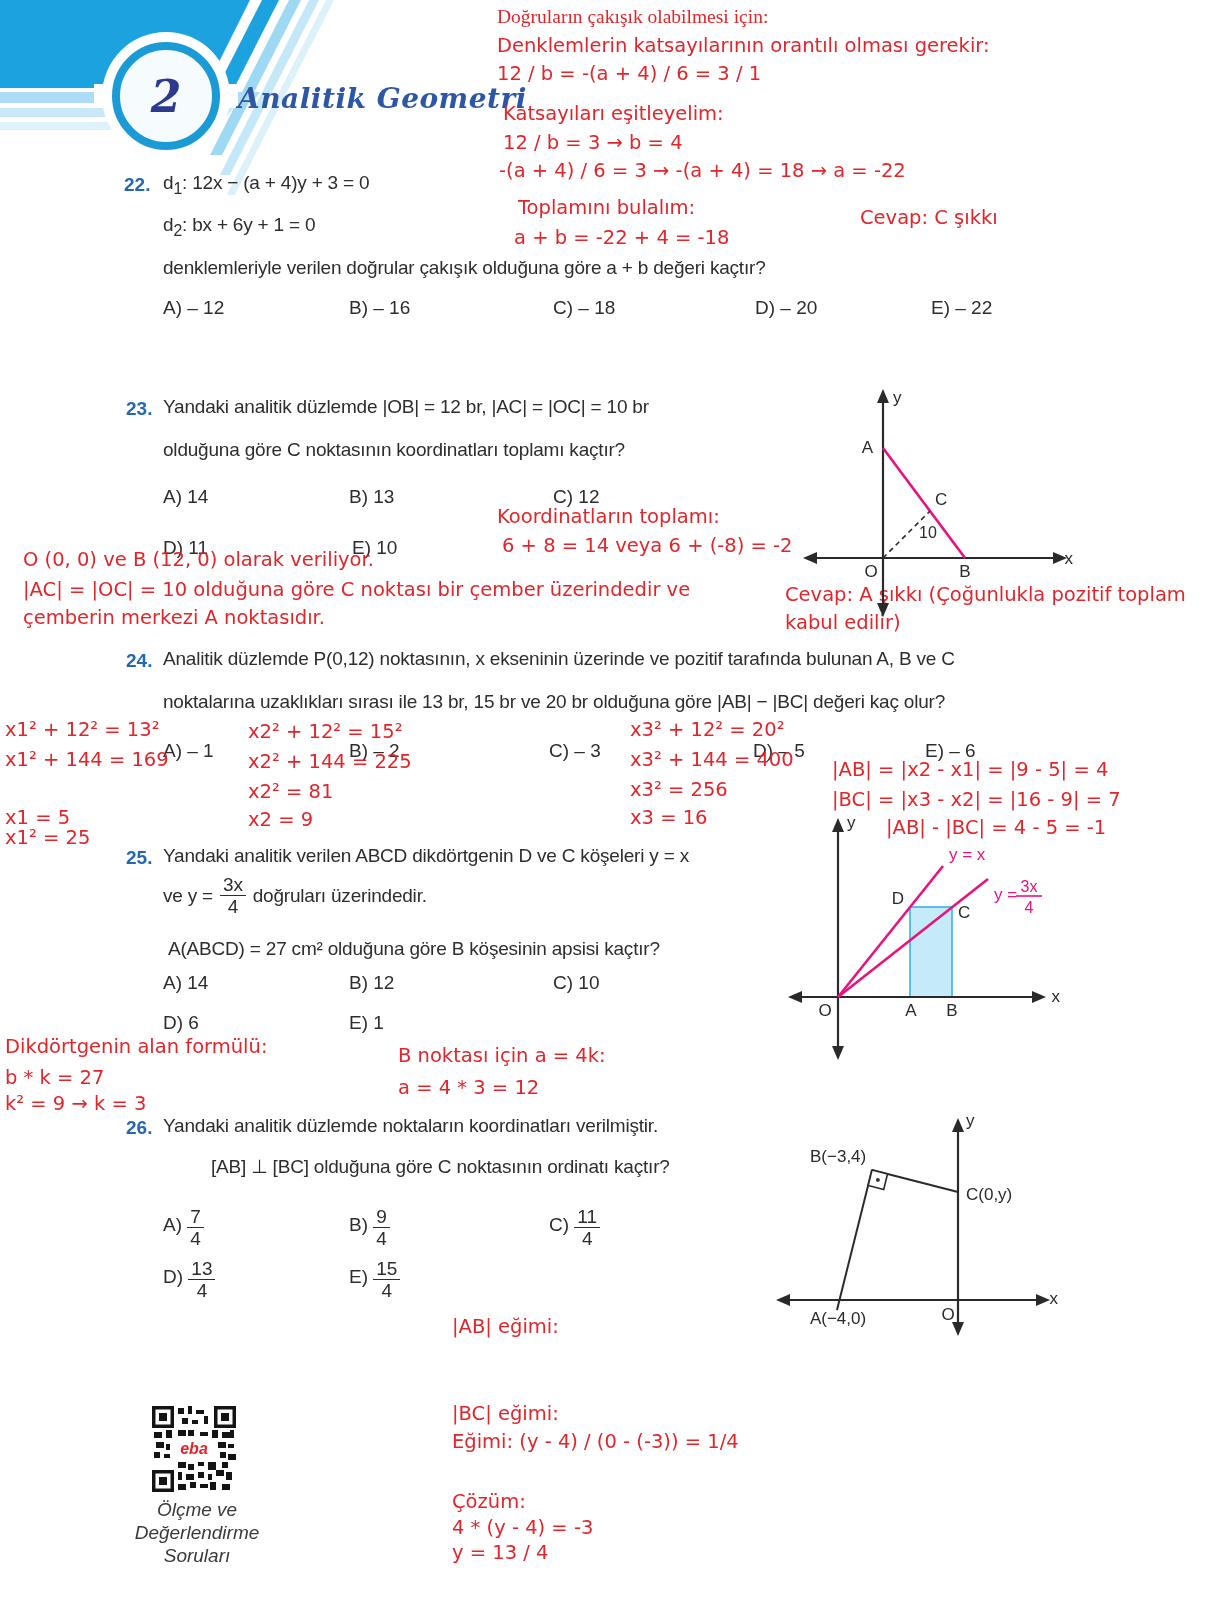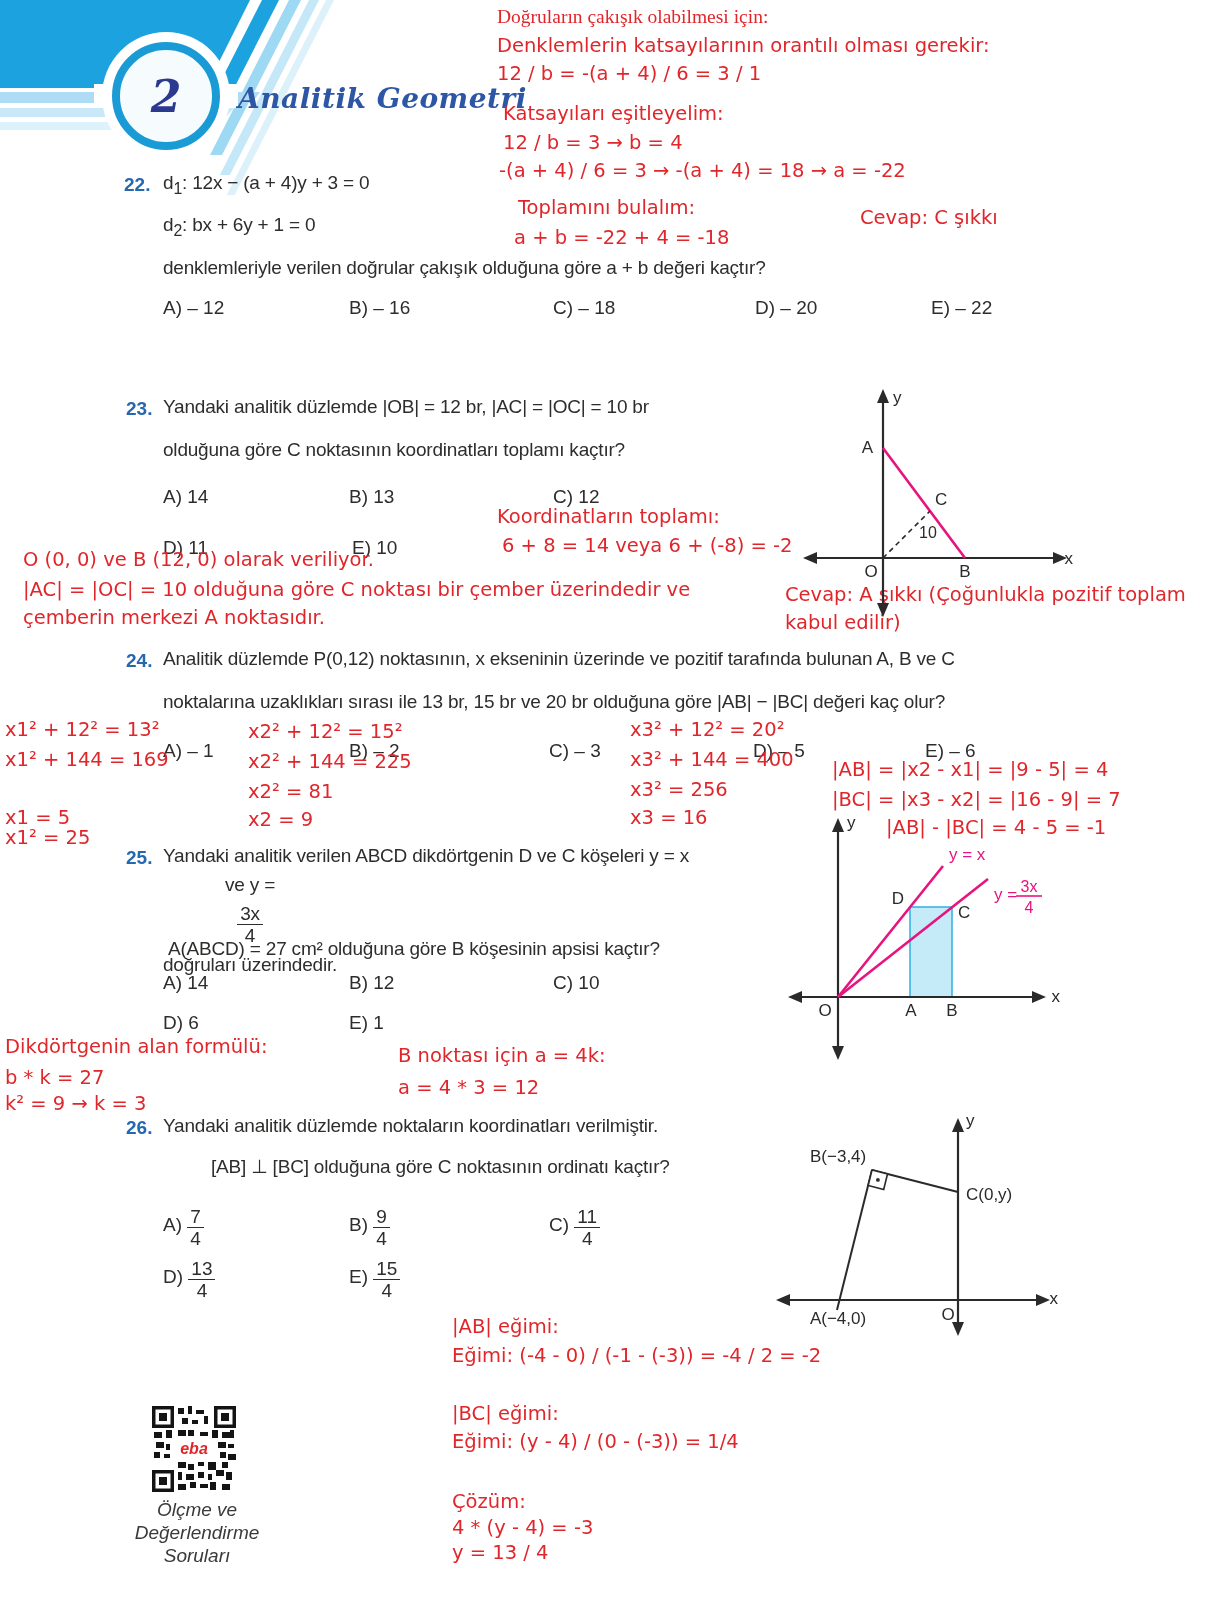--- a/index.html
+++ b/index.html
@@ -132,21 +132,21 @@
   <div class="t red" style="left:630px;top:718px;">x3² + 12² = 20²</div>
   <div class="t red" style="left:630px;top:748px;">x3² + 144 = 400</div>
   <div class="t red" style="left:630px;top:778px;">x3² = 256</div>
   <div class="t red" style="left:630px;top:806px;">x3 = 16</div>
   <div class="t red" style="left:832px;top:758px;">|AB| = |x2 - x1| = |9 - 5| = 4</div>
   <div class="t red" style="left:832px;top:788px;">|BC| = |x3 - x2| = |16 - 9| = 7</div>
   <div class="t red" style="left:886px;top:816px;">|AB| - |BC| = 4 - 5 = -1</div>
 
   <div class="t qnum" style="left:126px;top:847px;">25.</div>
   <div class="t k" style="left:163px;top:845px;">Yandaki analitik verilen ABCD dikdörtgenin D ve C köşeleri y = x</div>
-  <div class="t k fracline" style="left:163px;top:874px;flex-direction:column;">
+  <div class="t k fracline" style="left:163px;top:874px;">
     <span>ve y =</span>
     <span class="frac" style="vertical-align:0;">
       <span class="fn">3x</span>
       <span class="fd">4</span>
     </span>
     <span>doğruları üzerindedir.</span>
   </div>
   <div class="t k" style="left:168px;top:938px;">A(ABCD) = 27 cm² olduğuna göre B köşesinin apsisi kaçtır?</div>
   <div class="t opt" style="left:163px;top:972px;">A) 14</div>
   <div class="t opt" style="left:349px;top:972px;">B) 12</div>
@@ -221,21 +221,20 @@
     <circle cx="117.9" cy="91.9" r="1.9" fill="#2a2a2a"></circle>
     <text x="50" y="74" font-size="17" fill="#2a2a2a">B(−3,4)</text>
     <text x="206" y="112" font-size="17" fill="#2a2a2a">C(0,y)</text>
     <text x="78" y="236" font-size="17" fill="#2a2a2a" text-anchor="middle">A(−4,0)</text>
     <text x="188" y="232" font-size="17" fill="#2a2a2a" text-anchor="middle">O</text>
     <text x="298" y="216" font-size="17" fill="#2a2a2a" text-anchor="end">x</text>
     <text x="206" y="38" font-size="17" fill="#2a2a2a">y</text>
   </svg>
 
   <div class="t red" style="left:452px;top:1315px;">|AB| eğimi:</div>
-  <div class="t red" style="left:452px;top:1344px;">Eğimi: (-4 - 0) / (-1 - (-3)) = -4 / 2 = -2</div>
   <div class="t red" style="left:452px;top:1402px;">|BC| eğimi:</div>
   <div class="t red" style="left:452px;top:1430px;">Eğimi: (y - 4) / (0 - (-3)) = 1/4</div>
   <div class="t red" style="left:452px;top:1490px;">Çözüm:</div>
   <div class="t red" style="left:452px;top:1516px;">4 * (y - 4) = -3</div>
   <div class="t red" style="left:452px;top:1541px;">y = 13 / 4</div>
 
   <svg style="position:absolute;left:152px;top:1406px;" width="84" height="86" viewBox="0 0 84 86">
     <rect x="0" y="0" width="84" height="86" fill="#ffffff"></rect>
     <g fill="#141414">
       <rect x="0" y="0" width="22" height="22"></rect>

